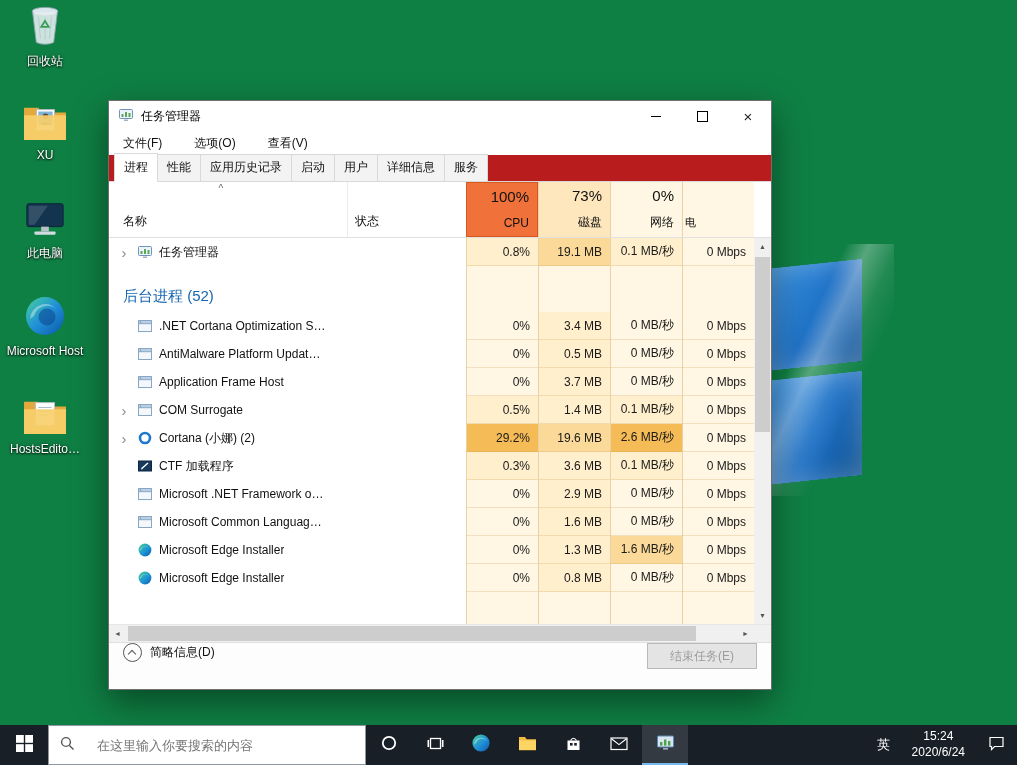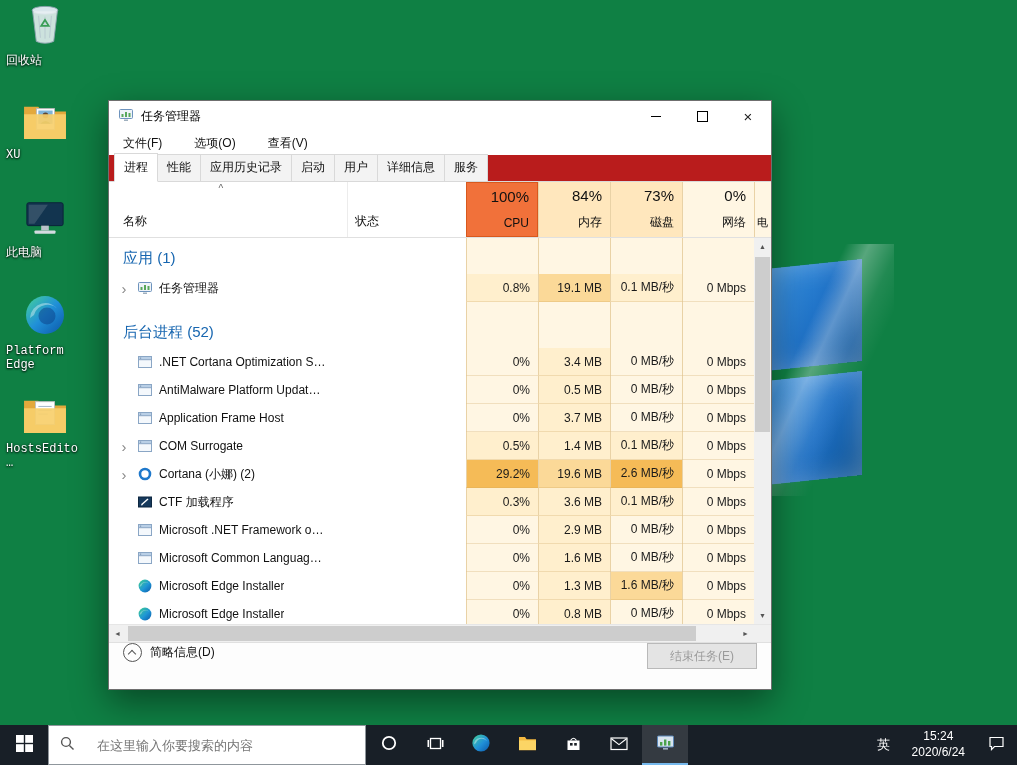--- a/index.html
+++ b/index.html
@@ -12,21 +12,21 @@
   .wallpaper-logo{position:absolute;left:752px;top:250px;width:130px;height:240px;}
   .pane{position:absolute;left:14px;width:96px;transform:skewY(-6deg);
     background:linear-gradient(118deg,#3e9ae8 0%,#1d6fc4 55%,#0f518f 100%);
     box-shadow:inset 0 0 26px rgba(255,255,255,.28);}
   .pane.top{top:14px;height:102px;}
   .pane.bottom{top:126px;height:104px;}
   .streak{position:absolute;left:-8px;top:-6px;width:150px;height:252px;pointer-events:none;
     background:linear-gradient(115deg,transparent 38%,rgba(255,255,255,.30) 47%,rgba(255,255,255,.08) 58%,transparent 68%);}
 
   
-  .dicon{position:absolute;left:6px;width:78px;cursor:default;font-family:Liberation Mono, monospace;}
+  .dicon{position:absolute;left:6px;width:78px;text-align:center;cursor:default;}
   .dicon .dart{height:46px;display:flex;align-items:flex-end;justify-content:center;}
   .dlabel{color:#fff;font-size:12px;line-height:1.15;margin-top:3px;
     text-shadow:0 1px 2px rgba(0,0,0,.9),0 0 3px rgba(0,0,0,.6);word-wrap:break-word;}
 
   
   .tm-window{position:absolute;left:108px;top:100px;width:664px;height:590px;
     background:#fff;border:1px solid #6f6f6f;box-shadow:0 12px 34px rgba(0,0,0,.45);
     display:flex;flex-direction:column;font-size:12px;color:#111;box-sizing:border-box;}
   .titlebar{height:30px;flex:0 0 30px;display:flex;align-items:center;padding-left:9px;}
   .title-text{margin-left:7px;font-size:12px;color:#000;}
@@ -182,21 +182,21 @@
           <stop offset="0" stop-color="#46d39a"></stop>
                 <stop offset="0.5" stop-color="#2090d8"></stop>
                 <stop offset="1" stop-color="#0b57a8"></stop>
         </linearGradient>
             </defs>
         <circle cx="22" cy="22" r="19" fill="url(#edg)"></circle>
         <path d="M7 25 a15.5 15.5 0 0 1 29 -7 a14 14 0 0 0 -25 4z" fill="rgba(255,255,255,.38)"></path>
         <circle cx="24" cy="23" r="8.5" fill="rgba(13,70,140,.55)"></circle>
       </svg></span>
       </div>
-    <div class="dlabel">Platform Edge</div>
+    <div class="dlabel">Microsoft Host</div>
   </div>
 
   <div class="dicon" style="top:394px">
     <div class="dart">
         <span>
       <svg width="46" height="40" viewBox="0 0 48 42">
         <path d="M2 6 h15 l4 5 h25 v29 H2z" fill="#e3a93c"></path>
         <rect x="14" y="7" width="20" height="24" fill="#fff" stroke="#c0c0c0"></rect>
         <path d="M17 12 h14 M17 16 h14 M17 20 h10" stroke="#9fb3c8"></path>
         <path d="M2 14 h44 v26 H2z" fill="#f7cf6b" fill-opacity=".92"></path>
@@ -252,47 +252,40 @@
         <span class="sort-indicator">^</span>
         <span>名称</span>
       </div>
       <div class="hdr-status">
         <span>状态</span>
       </div>
       <div class="hdr-heat hdr-cpu">
         <span class="hdr-pct">100%</span>
         <span class="hdr-sub">CPU</span>
       </div>
-      <div class="hdr-heat hdr-mem">
-        <span class="hdr-pct">84%</span>
-        <span class="hdr-sub">内存</span>
-      </div>
       <div class="hdr-heat hdr-disk">
         <span class="hdr-pct">73%</span>
         <span class="hdr-sub">磁盘</span>
       </div>
       <div class="hdr-heat hdr-net">
         <span class="hdr-pct">0%</span>
         <span class="hdr-sub">网络</span>
       </div>
       <div class="hdr-power">
         <span>电</span>
       </div>
     </div>
 
     <div class="list-area">
       <div class="stripe s-cpu"></div>
       <div class="stripe s-mem"></div>
       <div class="stripe s-disk"></div>
       <div class="stripe s-net"></div>
 
       <div class="proc-rows" style="margin-right:17px">
-  <div class="group-row">
-    <span class="group-label">应用 (1)</span>
-  </div>
 
   <div class="proc-row">
     <div class="cell-name">
       <span class="expander" style="visibility: visible;">›</span>
       <span class="picon">
                 <svg width="16" height="16" viewBox="0 0 16 16">
                   <rect x="1.5" y="2.5" width="13" height="9" rx="1" fill="#eef3f8" stroke="#6d93bd"></rect>
                   <rect x="3.5" y="7" width="2" height="3" fill="#58a75a"></rect>
                   <rect x="7" y="5" width="2" height="5" fill="#58a75a"></rect>
                   <rect x="10.5" y="6" width="2" height="4" fill="#58a75a"></rect>

